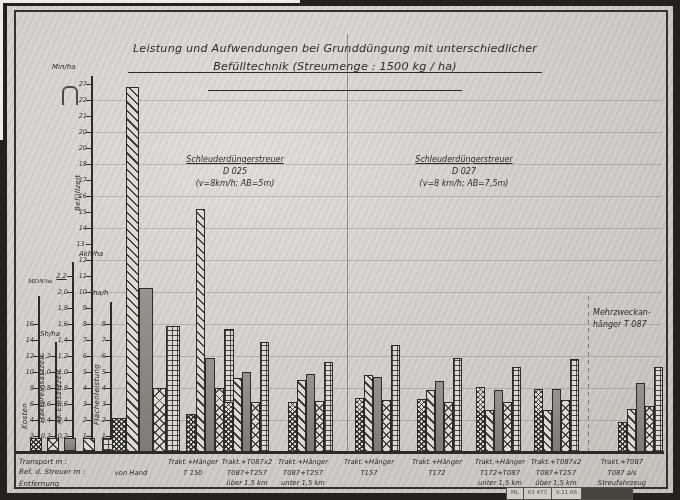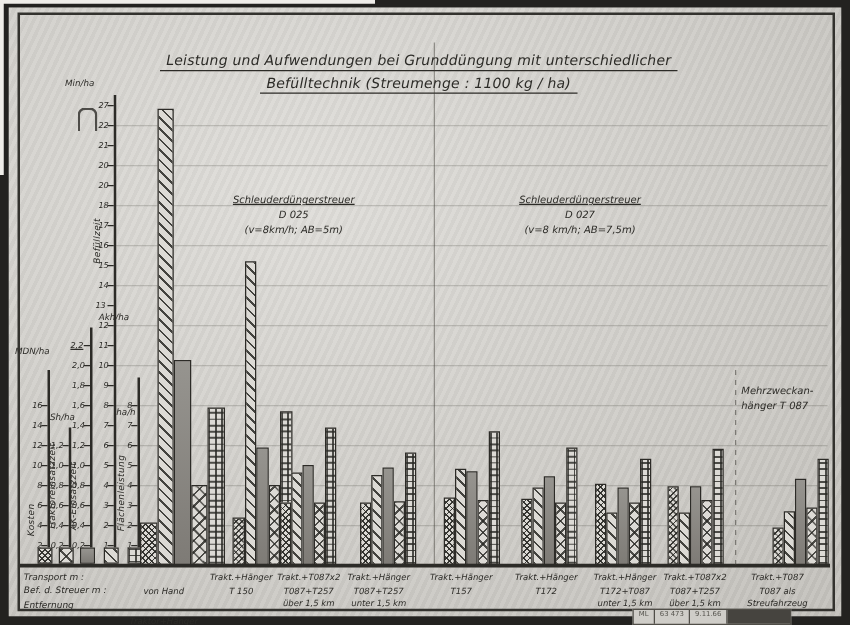--- a/index.html
+++ b/index.html
@@ -8,21 +8,21 @@
   .paper{position:absolute;left:7px;top:6px;width:666px;height:487px;
     background:
       radial-gradient(ellipse at 35% 30%, rgba(255,255,255,.22), rgba(40,38,34,.10) 95%),
       repeating-linear-gradient(115deg, rgba(255,255,255,.05) 0 3px, rgba(90,88,82,.06) 3px 6px),
       #d7d5d0;}
   .sliver-top{position:absolute;left:0;top:0;width:300px;height:3px;background:#efede9;}
   .sliver-left{position:absolute;left:0;top:0;width:3px;height:140px;background:#efede9;}
   .inner-box{position:absolute;left:14px;top:10px;width:650px;height:475px;border:2px solid #33322e;}
   .title-block{position:absolute;left:85px;top:40px;width:500px;text-align:center;
     font-size:11.2px;font-style:italic;color:#2c2b27;line-height:1.6;letter-spacing:.2px;}
-  .title-block .t-line{border-bottom:1.2px solid #2c2b27;padding:0 5px 1px;white-space:nowrap;}
+  .title-block .t-line{border-bottom:1.2px solid #2c2b27;padding:0 5px 17px;white-space:nowrap;}
   .sec{position:absolute;font-size:8px;font-style:italic;color:#2c2b27;text-align:center;line-height:1.5;}
   .sec.uline div:first-child{text-decoration:underline;}
   .unit{position:absolute;font-size:7px;font-style:italic;color:#2c2b27;white-space:nowrap;}
   .tl{position:absolute;font-size:6.5px;font-style:italic;color:#2c2b27;}
   .gl{position:absolute;font-size:6.8px;font-style:italic;color:#2c2b27;white-space:nowrap;text-align:center;}
   .bl{position:absolute;font-size:7.2px;font-style:italic;color:#2c2b27;white-space:nowrap;}
   .vtitle{position:absolute;writing-mode:vertical-rl;transform:rotate(180deg);width:11px;
     font-size:7.2px;font-style:italic;color:#2c2b27;text-align:center;letter-spacing:.3px;white-space:nowrap;}
   .bar{position:absolute;box-sizing:border-box;border:1.5px solid #2c2b27;background-color:#dcdad5;}
   .swatch{position:absolute;box-sizing:border-box;border:1.5px solid #2c2b27;background-color:#dcdad5;}
@@ -54,21 +54,21 @@
 <body>
 
 <div id="screen">
   <div class="paper"></div>
   <div class="sliver-top"></div>
   <div class="sliver-left"></div>
   <div class="inner-box"></div>
 
   <div class="title-block">
     <span class="t-line">Leistung und Aufwendungen bei Grunddüngung mit unterschiedlicher</span><br>
-    <span class="t-line">Befülltechnik (Streumenge : 1100 kg / ha)</span>
+    <span class="t-line">Befülltechnik (Streumenge : 1500 kg / ha)</span>
   </div>
 
   <div class="sec uline" style="left:160px;top:154px;width:150px;">
     <div>Schleuderdüngerstreuer</div>
     <div>D 025</div>
     <div>(v=8km/h; AB=5m)</div>
   </div>
   <div class="sec uline" style="left:388px;top:154px;width:152px;">
     <div>Schleuderdüngerstreuer</div>
     <div>D 027</div>
@@ -101,21 +101,21 @@
       <div class="tick" style="position: absolute; left: 33px; top: 388px; width: 5px;"></div>
       <div class="tl" style="position: absolute; left: 21px; top: 383.5px; width: 13px; text-align: right;">8</div>
       <div class="tick" style="position: absolute; left: 33px; top: 372px; width: 5px;"></div>
       <div class="tl" style="position: absolute; left: 21px; top: 367.5px; width: 13px; text-align: right;">10</div>
       <div class="tick" style="position: absolute; left: 33px; top: 356px; width: 5px;"></div>
       <div class="tl" style="position: absolute; left: 21px; top: 351.5px; width: 13px; text-align: right;">12</div>
       <div class="tick" style="position: absolute; left: 33px; top: 340px; width: 5px;"></div>
       <div class="tl" style="position: absolute; left: 21px; top: 335.5px; width: 13px; text-align: right;">14</div>
       <div class="tick" style="position: absolute; left: 33px; top: 324px; width: 5px;"></div>
       <div class="tl" style="position: absolute; left: 21px; top: 319.5px; width: 13px; text-align: right;">16</div>
-      <div class="unit" style="position: absolute; left: 12px; top: 277px;">MDN/ha</div>
+      <div class="unit" style="position: absolute; left: 28px; top: 277px; font-family: Liberation Serif, serif;">MDN/ha</div>
       <div class="vtitle" style="position: absolute; left: 20px; top: 380px; height: 72px;">Kosten</div>
       <div class="swatch p-kosten" style="position: absolute; left: 30px; top: 438px; width: 12px; height: 13px;"></div>
       <div class="axisline" style="position: absolute; left: 55px; top: 342px; height: 110px;"></div>
       <div class="tick" style="position: absolute; left: 50px; top: 436px; width: 5px;"></div>
       <div class="tl" style="position: absolute; left: 38px; top: 431.5px; width: 13px; text-align: right;">0,2</div>
       <div class="tick" style="position: absolute; left: 50px; top: 420px; width: 5px;"></div>
       <div class="tl" style="position: absolute; left: 38px; top: 415.5px; width: 13px; text-align: right;">0,4</div>
       <div class="tick" style="position: absolute; left: 50px; top: 404px; width: 5px;"></div>
       <div class="tl" style="position: absolute; left: 38px; top: 399.5px; width: 13px; text-align: right;">0,6</div>
       <div class="tick" style="position: absolute; left: 50px; top: 388px; width: 5px;"></div>
@@ -213,21 +213,21 @@
       <div class="tick" style="position: absolute; left: 105px; top: 388px; width: 5px;"></div>
       <div class="tl" style="position: absolute; left: 93px; top: 383.5px; width: 13px; text-align: right;">4</div>
       <div class="tick" style="position: absolute; left: 105px; top: 372px; width: 5px;"></div>
       <div class="tl" style="position: absolute; left: 93px; top: 367.5px; width: 13px; text-align: right;">5</div>
       <div class="tick" style="position: absolute; left: 105px; top: 356px; width: 5px;"></div>
       <div class="tl" style="position: absolute; left: 93px; top: 351.5px; width: 13px; text-align: right;">6</div>
       <div class="tick" style="position: absolute; left: 105px; top: 340px; width: 5px;"></div>
       <div class="tl" style="position: absolute; left: 93px; top: 335.5px; width: 13px; text-align: right;">7</div>
       <div class="tick" style="position: absolute; left: 105px; top: 324px; width: 5px;"></div>
       <div class="tl" style="position: absolute; left: 93px; top: 319.5px; width: 13px; text-align: right;">8</div>
-      <div class="unit" style="position: absolute; left: 93px; top: 289px; margin-top: 37px;">ha/h</div>
+      <div class="unit" style="position: absolute; left: 93px; top: 289px;">ha/h</div>
       <div class="vtitle" style="position: absolute; left: 92px; top: 336px; height: 116px;">Flächenleistung</div>
       <div class="swatch p-flaechen" style="position: absolute; left: 102px; top: 438px; width: 12px; height: 13px;"></div>
       <div class="bar p-kosten" style="position: absolute; left: 112px; top: 418.4px; width: 13.5px; height: 33.6px;"></div>
       <div class="bar p-befuell" style="position: absolute; left: 125.5px; top: 87.2px; width: 13.5px; height: 364.8px;"></div>
       <div class="bar p-ak" style="position: absolute; left: 139px; top: 288px; width: 13.5px; height: 164px;"></div>
       <div class="bar p-traktor" style="position: absolute; left: 152.5px; top: 388px; width: 13.5px; height: 64px;"></div>
       <div class="bar p-flaechen" style="position: absolute; left: 166px; top: 325.6px; width: 13.5px; height: 126.4px;"></div>
       <div class="gl" style="position: absolute; left: 96px; top: 458px; width: 70px; margin-top: 35px;">Traktor+Hänger</div>
       <div class="gl" style="position: absolute; left: 96px; top: 468.5px; width: 70px;">von Hand</div>
       <div class="bar p-kosten" style="position: absolute; left: 186px; top: 413.6px; width: 9.5px; height: 38.4px;"></div>

